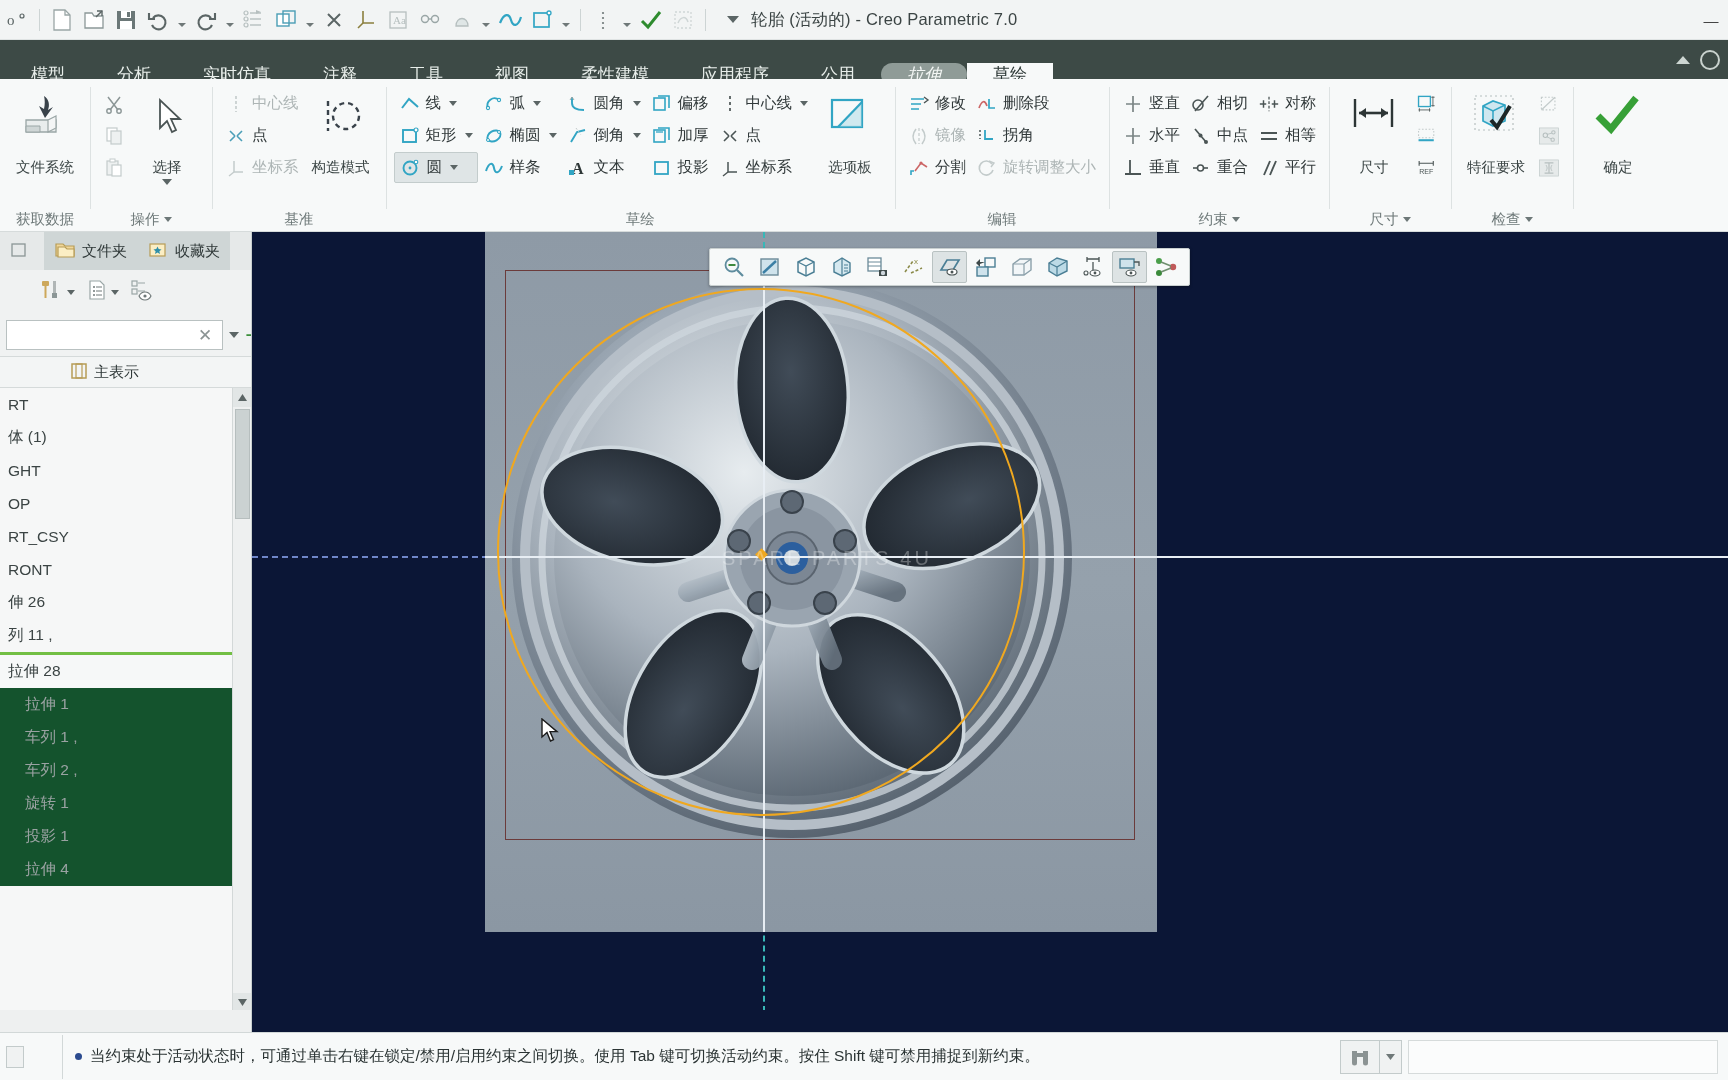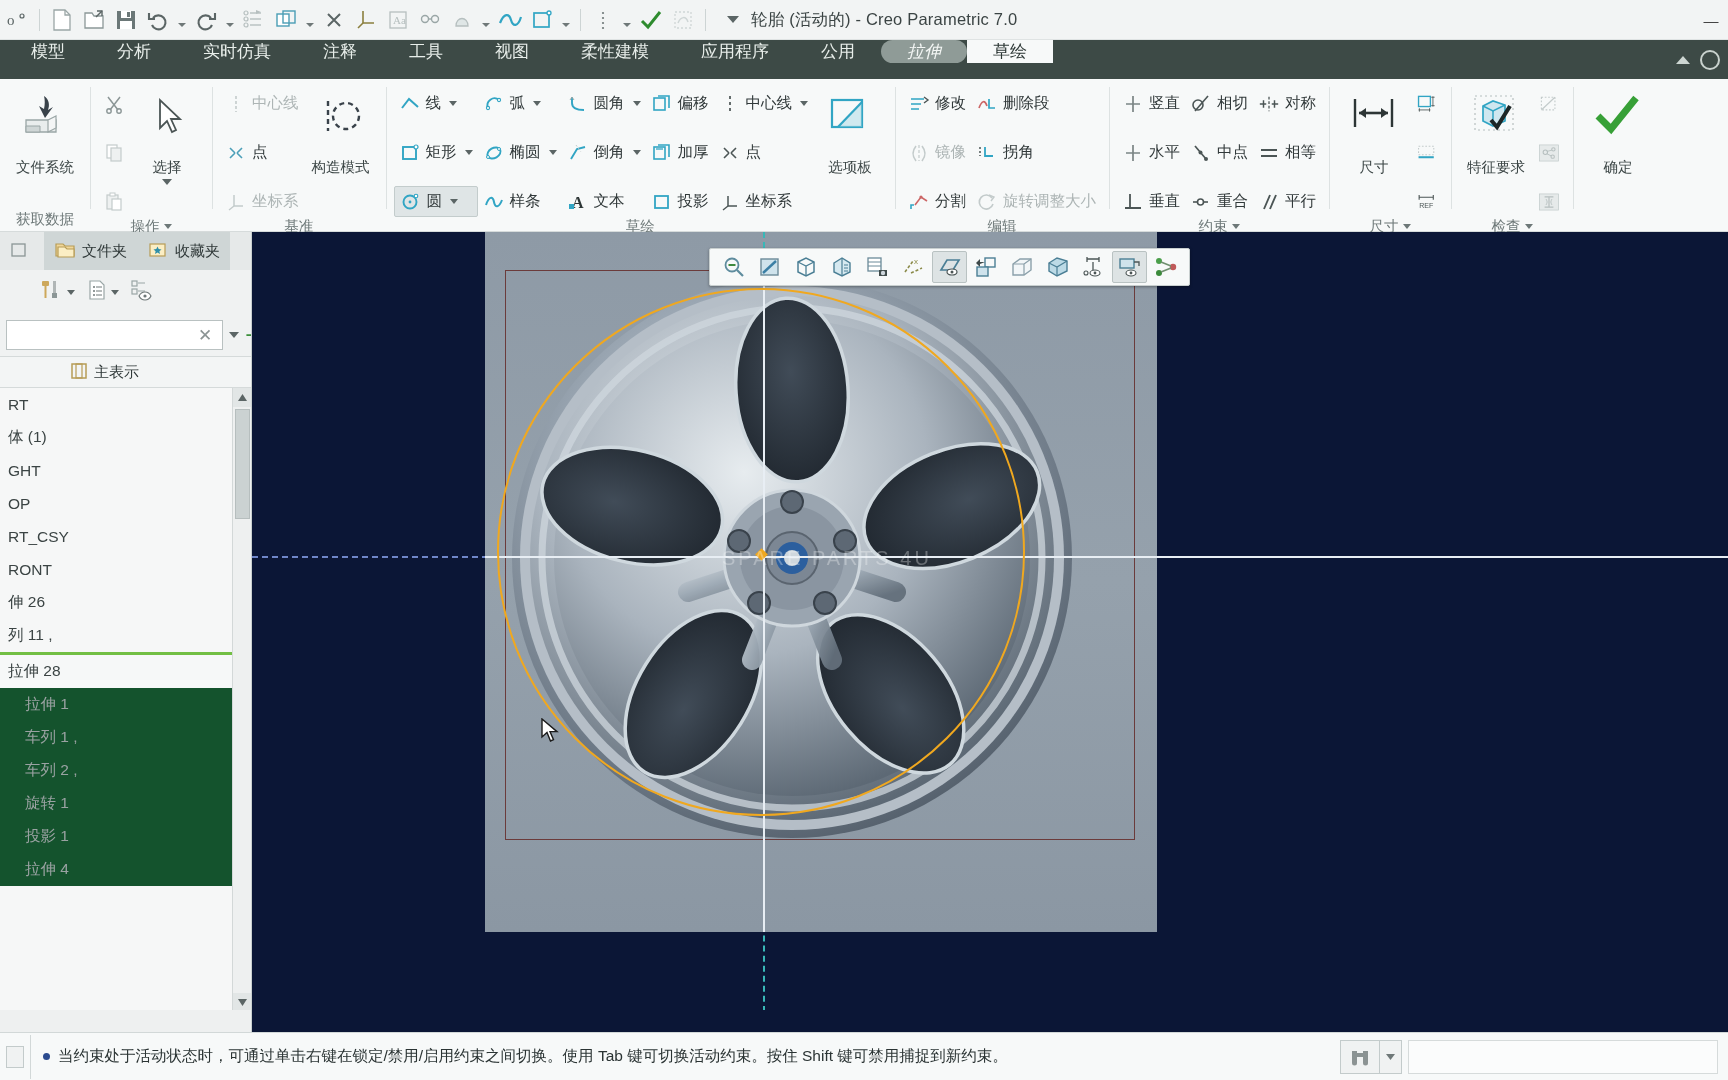--- a/index.html
+++ b/index.html
@@ -46,21 +46,21 @@
   }
   .win-ctl {
     position: absolute; right: 0; top: 0; height: 40px; display: flex; align-items: center;
   }
   .win-btn { width: 34px; height: 40px; display:flex; align-items:center; justify-content:center;
     color: #444; font-size: 15px; cursor: pointer; }
 
   
   .ribbon-tabs {
     position: absolute; left: 0; top: 40px; width: 1728px; height: 46px;
-    background: #3d4a46; display: flex; align-items: flex-start;
+    background: #3d4a46; display: flex; align-items: flex-end;
   }
   .rt-accent { width: 5px; background: #76c043; }
   .rtab {
     padding: 0 26px; display: flex; align-items: center; justify-content: center;
     color: #e8eeea; font-size: 17px; cursor: pointer; white-space: nowrap;
   }
   .rtab.italic { font-style: italic; }
   .rtab.semi { background: #8f9b97; color: #f3f6f4; border-radius: 18px; }
   .rtab.active { background: #f7f9f9; color: #2b3634; }
   .ribbon-right {
@@ -94,21 +94,21 @@
 
   
   .bigbtn {
     width: 74px; display: flex; flex-direction: column; align-items: center;
     padding-top: 6px; cursor: pointer;
   }
   .bigbtn .ic { height: 52px; display:flex; align-items:center; justify-content:center; }
   .bigbtn .tx { font-size: 14.5px; color: #3c4646; text-align:center; line-height: 1.1; margin-top: 18px;}
 
   
-  .col { display: flex; flex-direction: column; gap: 18px; padding-top: 4px;}
+  .col { display: flex; flex-direction: column; gap: 1px; padding-top: 4px;}
   .item {
     display: flex; align-items: center; gap: 5px; height: 31px; padding: 0 5px;
     font-size: 15.5px; color: #31393a; cursor: pointer; white-space: nowrap;
   }
   .item.dis { color: #adb5b5; }
   .item.sel { background: #dfe5e6; border: 1px solid #c3cccc; border-radius: 2px; }
   .item .ic { width: 22px; height: 22px; display:flex;align-items:center;justify-content:center; flex:0 0 22px;}
   .item .dd { width:0;height:0;margin-left:3px;
     border-left:4px solid transparent;border-right:4px solid transparent;border-top:5px solid #5b6565;}
 
@@ -220,21 +220,21 @@
 
   
   .msgbar {
     position: absolute; left: 0; top: 1032px; width: 1728px; height: 48px;
     background: #f7f9f9; border-top: 1px solid #d2d8d8; display: flex; align-items: center;
   }
   .msg-left { width: 30px; display:flex; align-items:center; justify-content:center;}
   .msg-box {
     flex: 1; height: 44px; display: flex; align-items: center; gap: 8px;
     border-left: 1px solid #d2d8d8; padding-left: 12px;
-    font-size: 15.5px; color: #2b3434;
+    font-size: 15.5px; color: #2b3434; margin-left: 32px;
   }
   .bullet { width: 7px; height: 7px; border-radius: 50%; background: #2b4b8f; flex: 0 0 7px;}
   .msg-right { display: flex; align-items: center; gap: 6px; padding-right: 10px;}
   .binoc-btn { display:flex; align-items:center; border:1px solid #c3cbcb; background:#f0f2f2;
      height: 34px; cursor:pointer;}
   .binoc-btn .ic { width: 38px; display:flex;align-items:center;justify-content:center;}
   .binoc-btn .dn { width: 22px; display:flex;align-items:center;justify-content:center;
      border-left:1px solid #c3cbcb; height:100%;}
   .statusfield { width: 310px; height: 34px; background: #fbfcfc; border: 1px solid #d6dbdb;}
 

